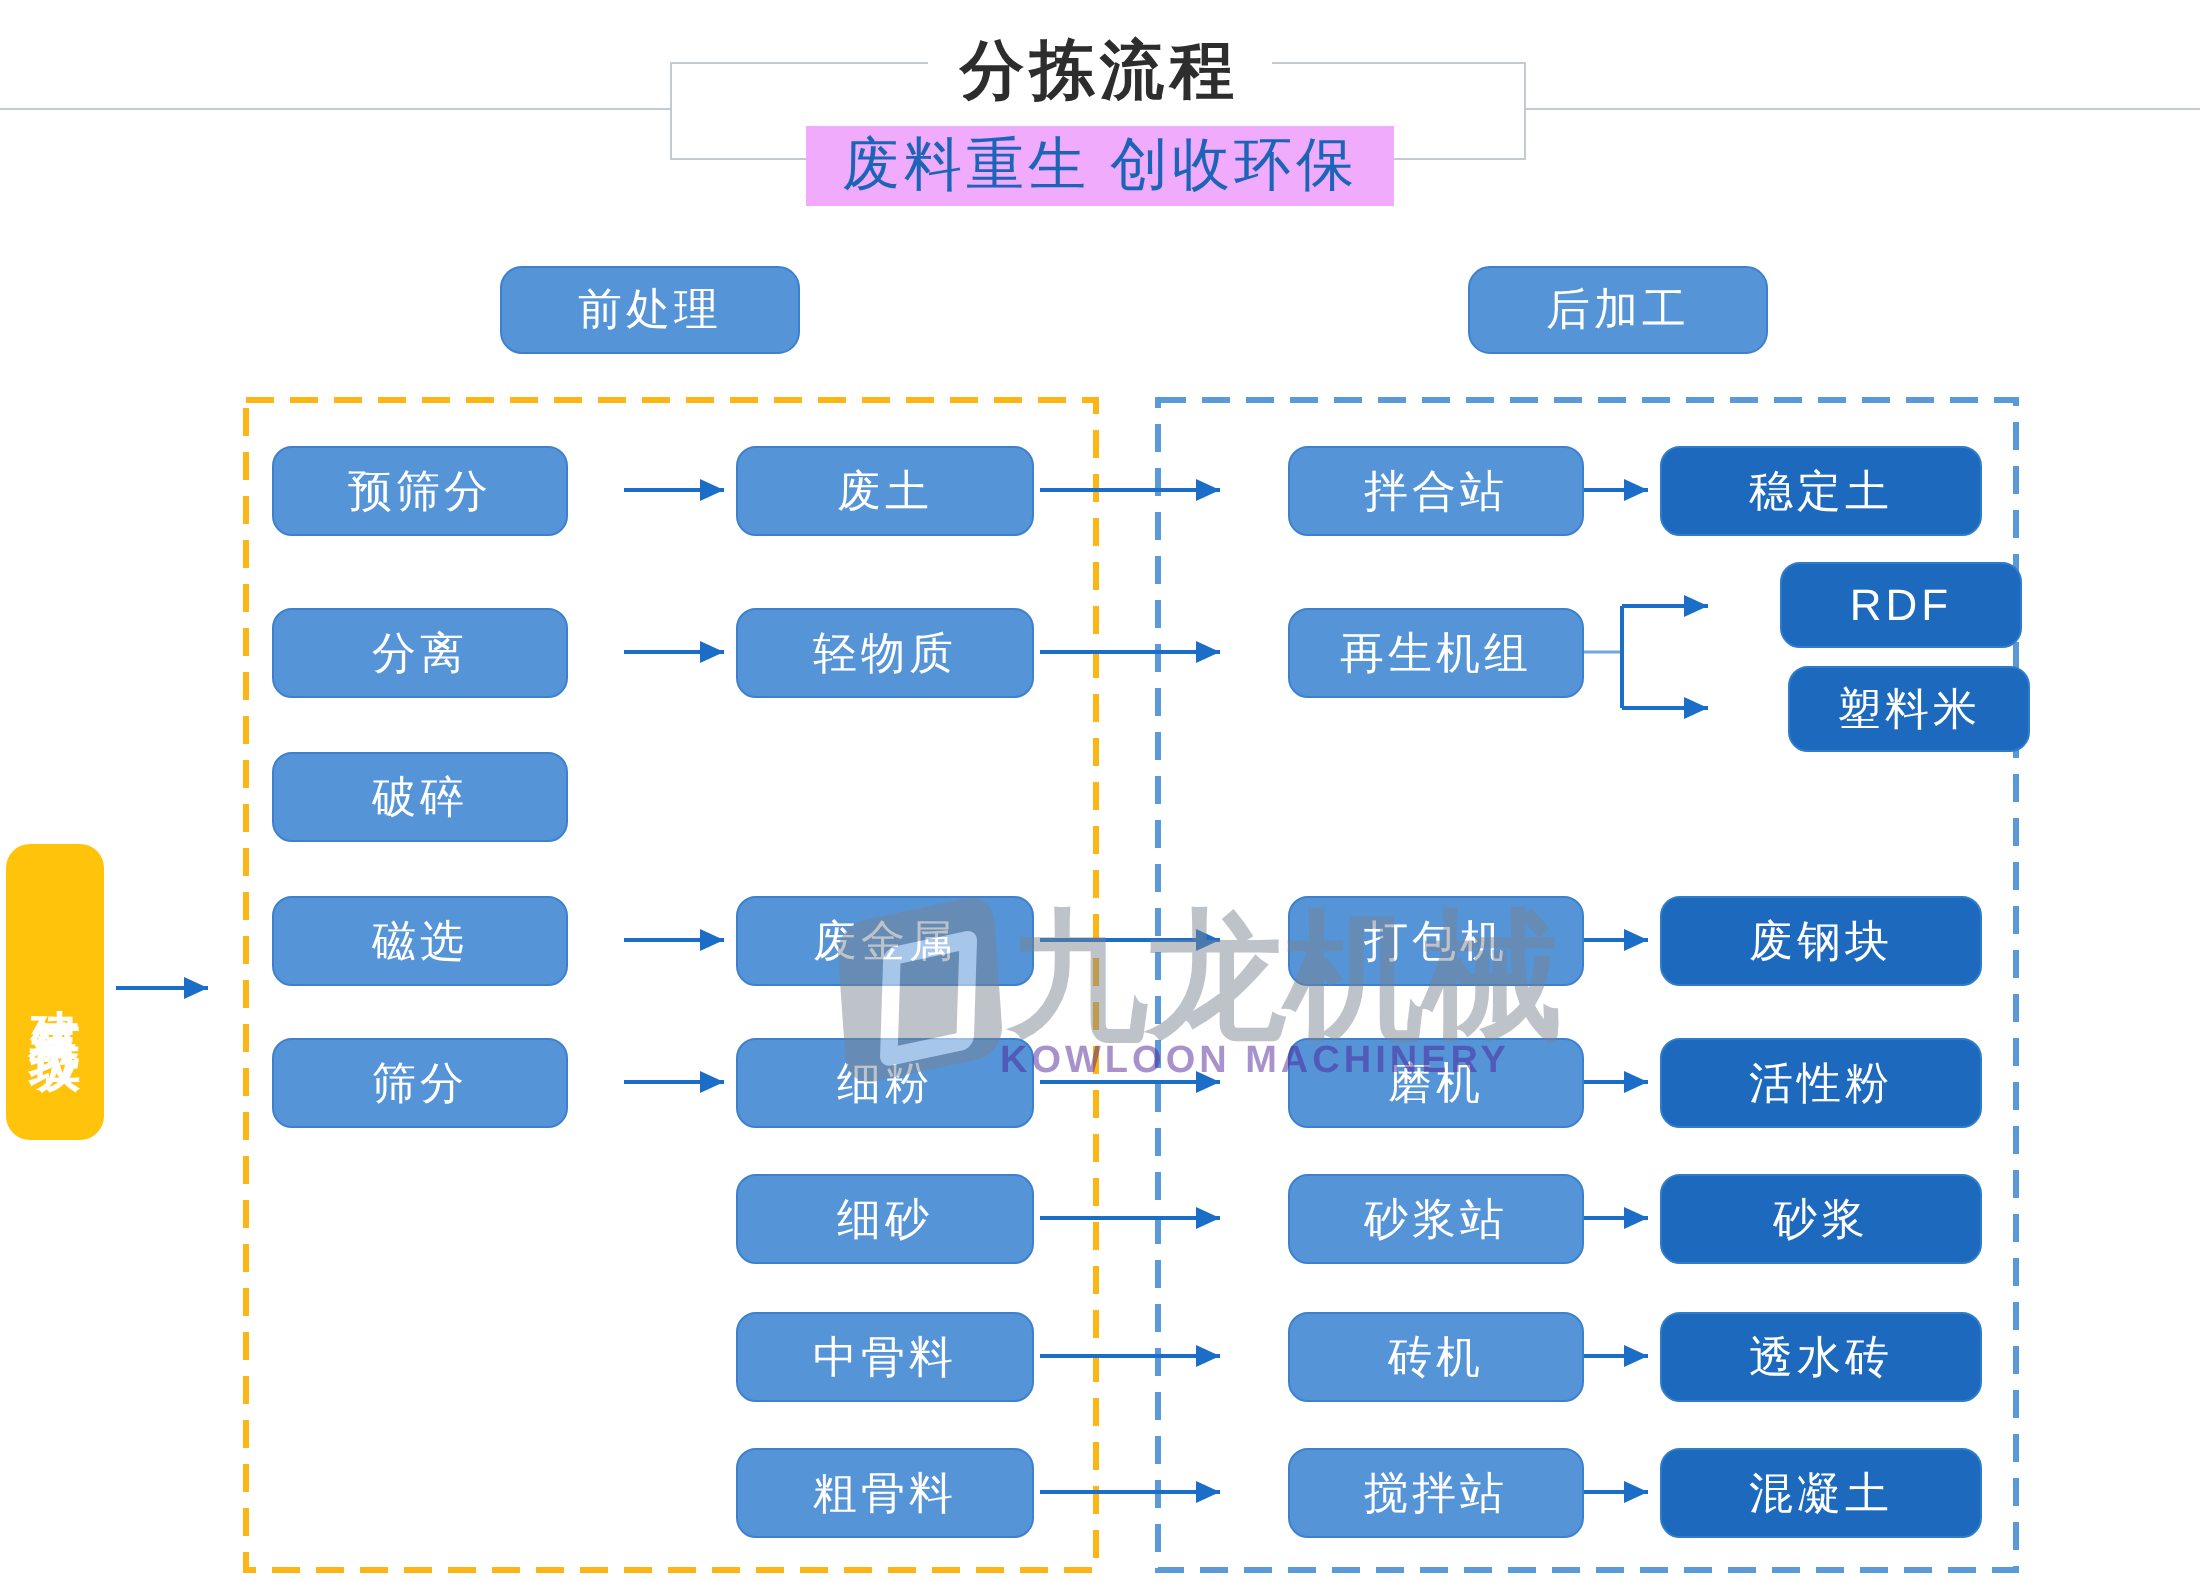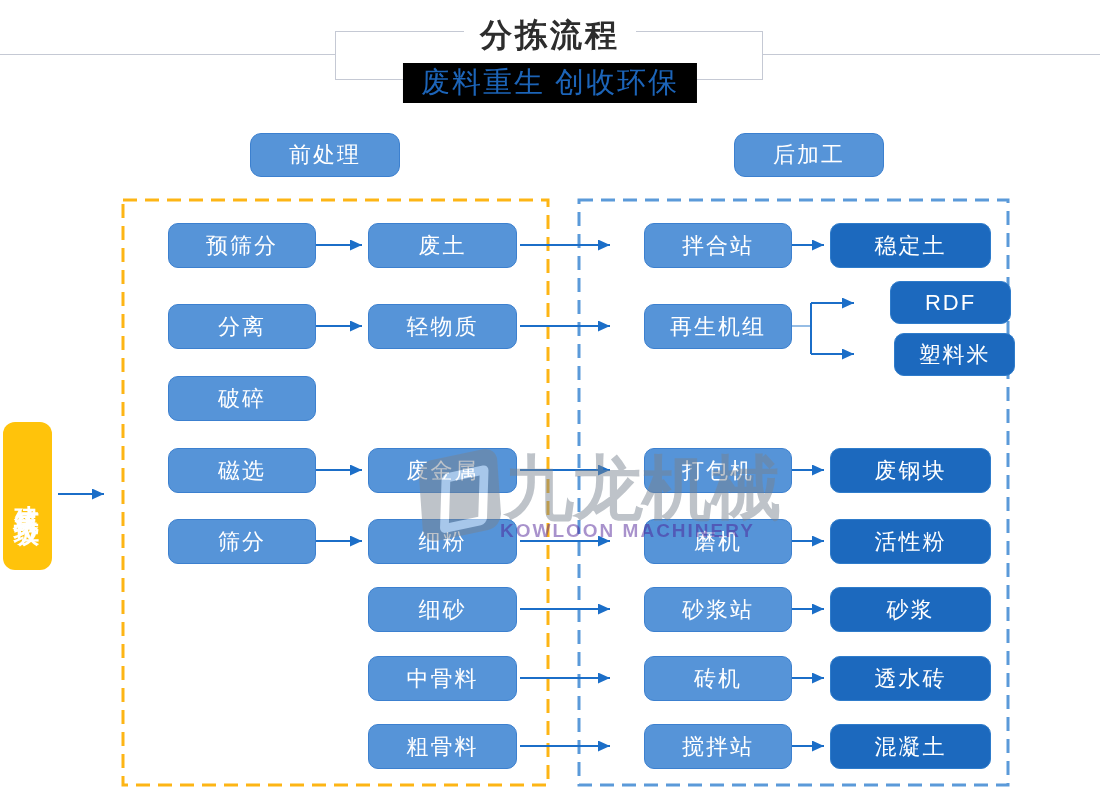--- a/index.html
+++ b/index.html
@@ -8,40 +8,40 @@
     font-family:"Liberation Sans","DejaVu Sans",sans-serif;
   }
   
   .header-line{position:absolute;left:0;top:54px;width:1100px;height:1px;background:#C5C9D4;}
   .header-box{position:absolute;left:335px;top:31px;width:428px;height:49px;
     border:1px solid #C5C9D4;background:#fff;box-sizing:border-box;}
   .title{position:absolute;left:550px;top:36px;transform:translate(-50%,-50%);
     background:#fff;padding:0 16px;font-size:32px;font-weight:bold;color:#2d2d2d;
     letter-spacing:3px;white-space:nowrap;z-index:2;}
   .subtitle{position:absolute;left:550px;top:83px;transform:translate(-50%,-50%);
-    background:#000000;padding:0 18px;font-size:29px;color:#1C64B8;
+    background:#f0abfc;padding:0 18px;font-size:29px;color:#1C64B8;
     letter-spacing:2px;white-space:nowrap;z-index:2;}
   
   .section-btn{position:absolute;width:150px;height:44px;background:#5694D8;
     border:1.5px solid #3C80CF;border-radius:11px;color:#fff;font-size:22px;
     display:flex;align-items:center;justify-content:center;letter-spacing:2px;
     z-index:2;box-sizing:border-box;}
   .pre{left:250px;top:133px;}
   .post{left:734px;top:133px;}
   
   .source-box{position:absolute;left:3px;top:422px;width:49px;height:148px;
     background:#FFC30B;border-radius:12px;color:#fff;font-size:25px;font-weight:bold;
     display:flex;align-items:center;justify-content:center;
     writing-mode:vertical-rl;text-orientation:upright;letter-spacing:6px;z-index:2;}
   
   .node{position:absolute;height:45px;background:#5694D8;border:1.5px solid #3C80CF;
     border-radius:10px;color:#fff;font-size:22px;display:flex;align-items:center;
     justify-content:center;letter-spacing:2px;z-index:2;box-sizing:border-box;}
   .dark{background:#1C69BE;border-color:#2F7CCB;}
-  .c1{left:168px;width:148px;}
+  .c1{left:136px;width:148px;}
   .c2{left:368px;width:149px;}
   .c3{left:616px;width:148px;margin-left:28px;}
   .c4{left:830px;width:161px;}
   .r0{top:223px;}.r1{top:304px;}.r2{top:376px;}.r3{top:448px;}
   .r4{top:519px;}.r5{top:587px;}.r6{top:656px;}.r7{top:724px;}
   .rdf{left:890px;top:281px;width:121px;height:43px;}
   .plastic{left:894px;top:333px;width:121px;height:43px;}
   
   .overlay{position:absolute;left:0;top:0;z-index:1;}
   

